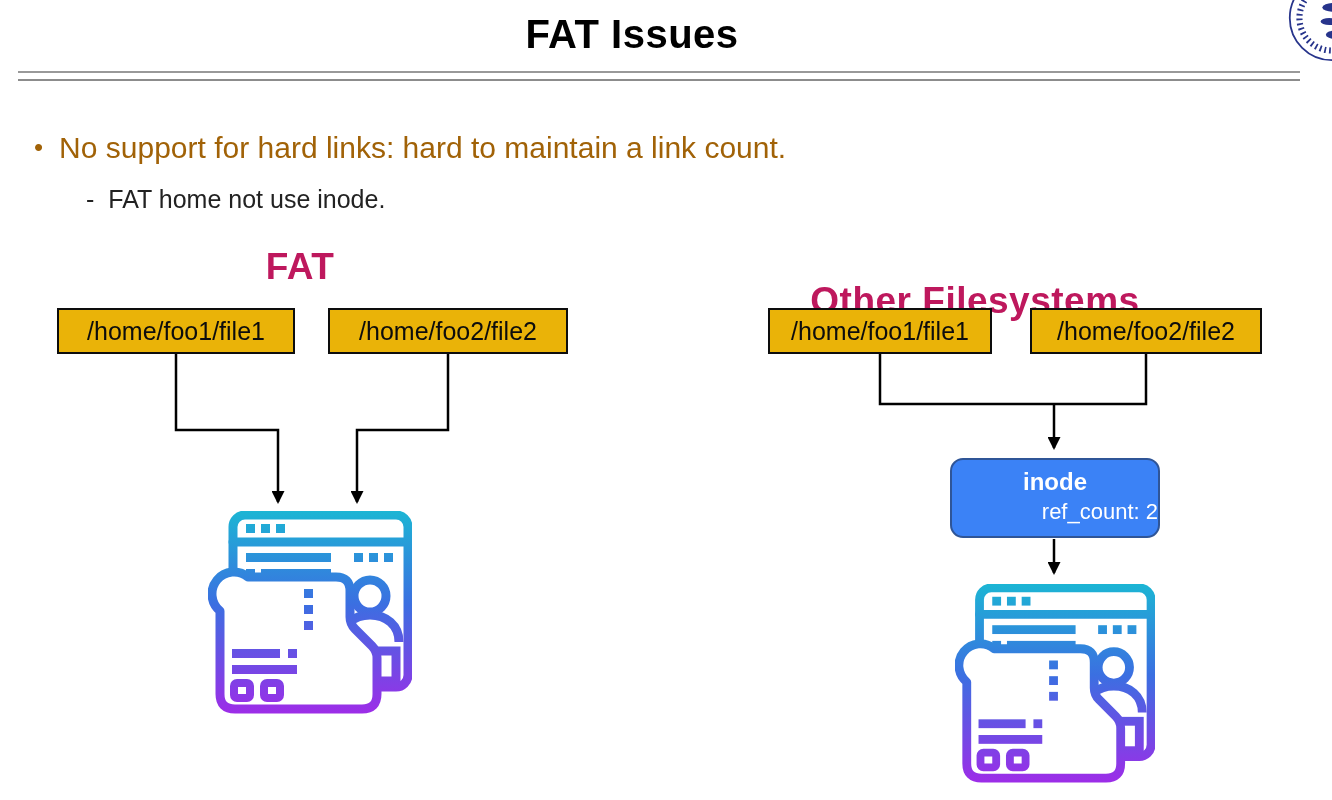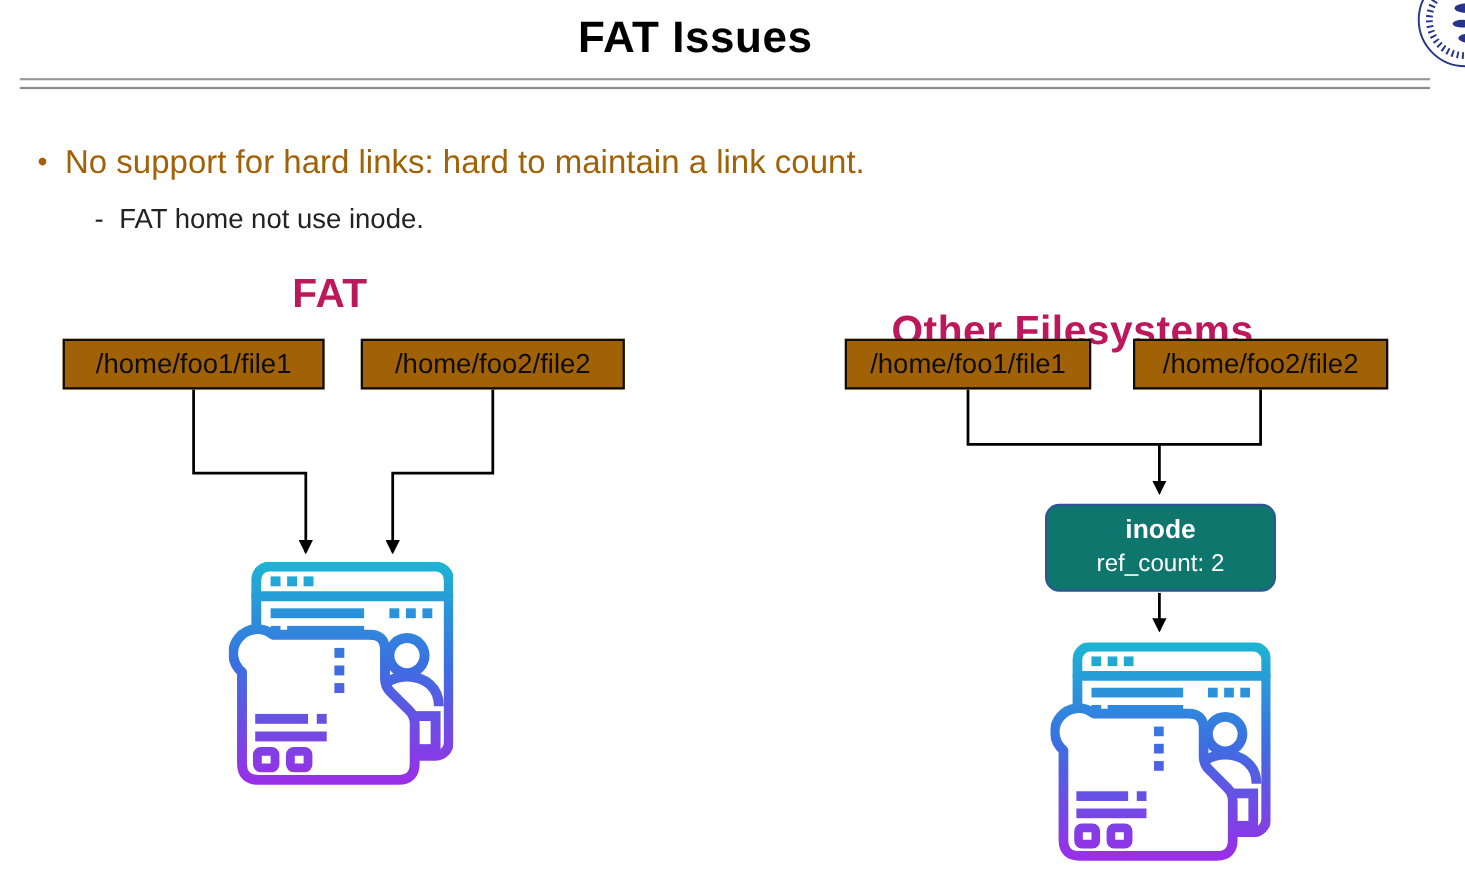--- a/index.html
+++ b/index.html
@@ -35,44 +35,44 @@
 
   .diagram-title {
     top:246px; text-align:center;
     color:#be185d; font-weight:bold; font-size:37px; letter-spacing:0.5px;
   }
   .fat-title   { left:57px;  width:486px; }
   .other-title { left:700px; width:550px;margin-top:34px; }
 
   .path-box {
     top:308px; height:46px;
-    background:#a16207;
+    background:#eab308;
     border:2.5px solid #0d0d0d;
     display:flex; align-items:center; justify-content:center;
     font-size:25px; color:#0d0d0d;
     z-index:2;
   }
   .lb1 { left:57px;  width:238px; }
   .lb2 { left:328px; width:240px; }
   .rb1 { left:768px; width:224px; }
   .rb2 { left:1030px; width:232px; }
 
   .connectors { top:0; left:0; width:1332px; height:800px; z-index:1; pointer-events:none; }
 
   .inode-box {
     left:950px; top:458px; width:210px; height:80px;
-    background:#0f766e;
+    background:#3b82f6;
     border:2px solid #2F5597;
     border-radius:13px;
     color:#fff; text-align:center;
     padding-top:7px;
     z-index:2;
   }
   .inode-box .inode-name { font-size:24px; font-weight:bold; line-height:30px; }
-  .inode-box .inode-ref  { font-size:22px; line-height:30px; }
+  .inode-box .inode-ref  { font-size:22px; line-height:30px;text-align:right; }
 
   .file-icon { z-index:2; }
   .icon-left  { left:208px; top:511px; width:204px; height:207px; }
   .icon-right { left:955px; top:584px; width:200px; height:203px; }
 </style>
 </head>
 <body>
 
 <svg width="0" height="0" style="position:absolute" aria-hidden="true">
   <defs>

